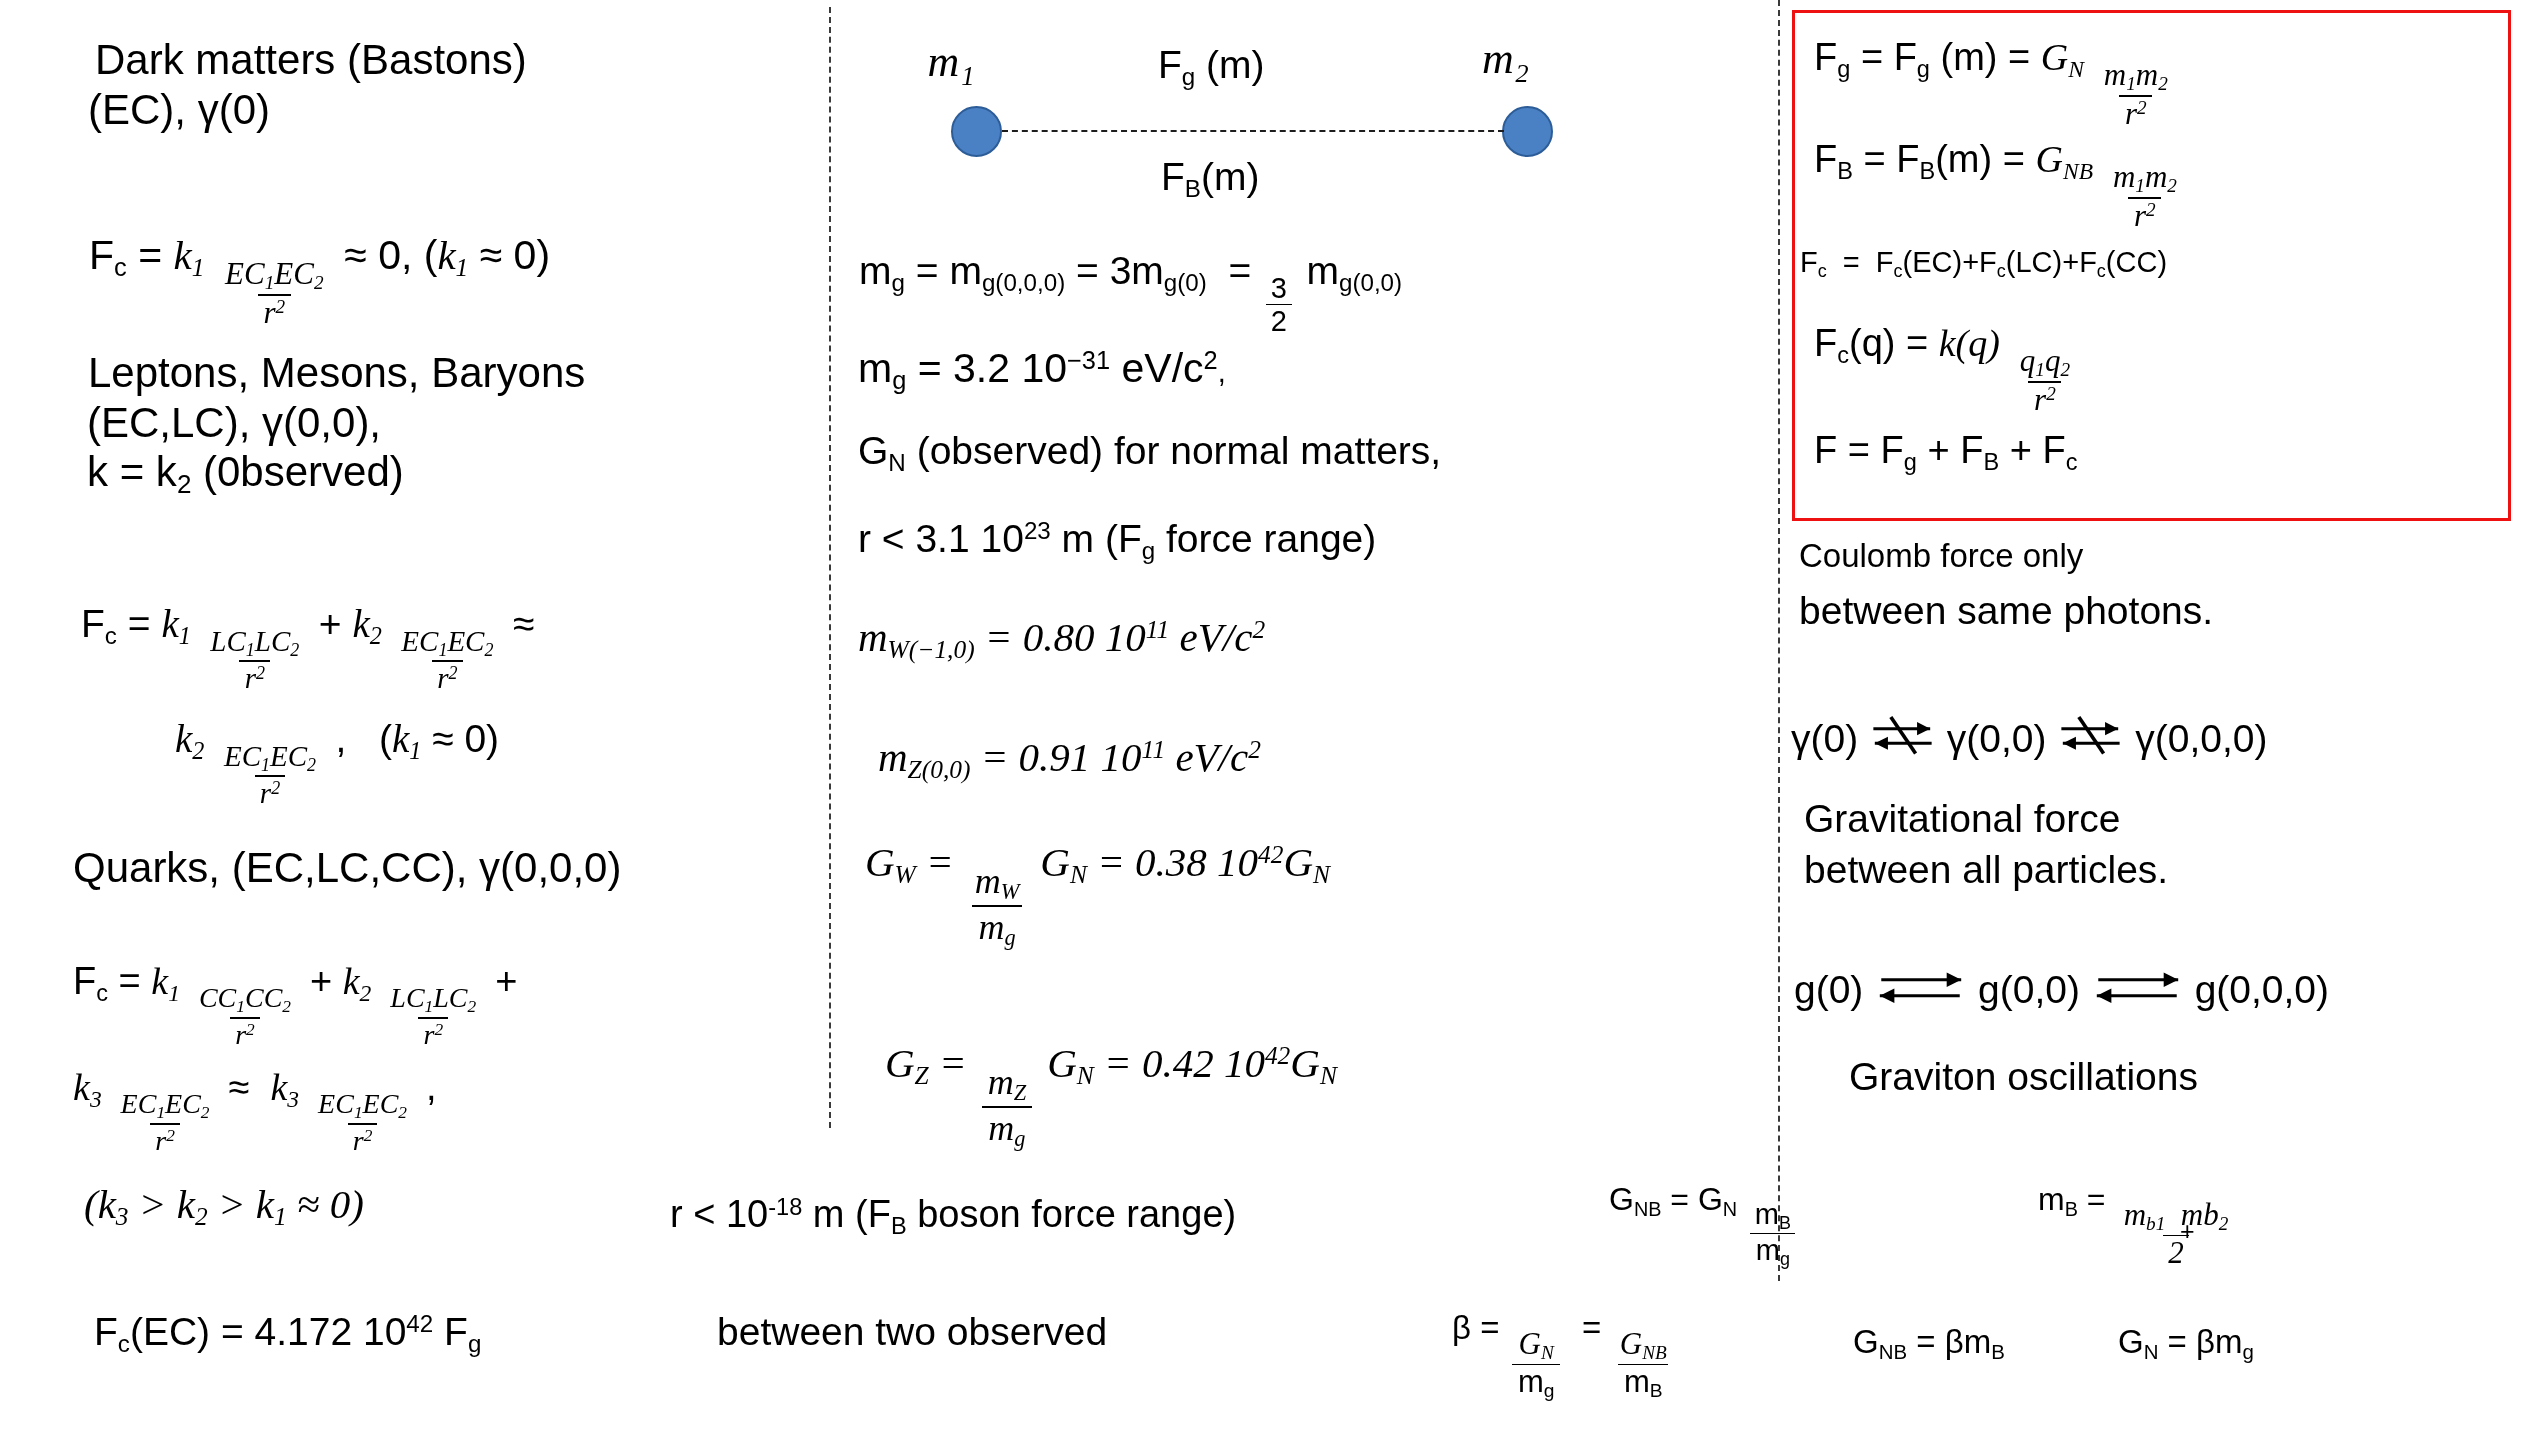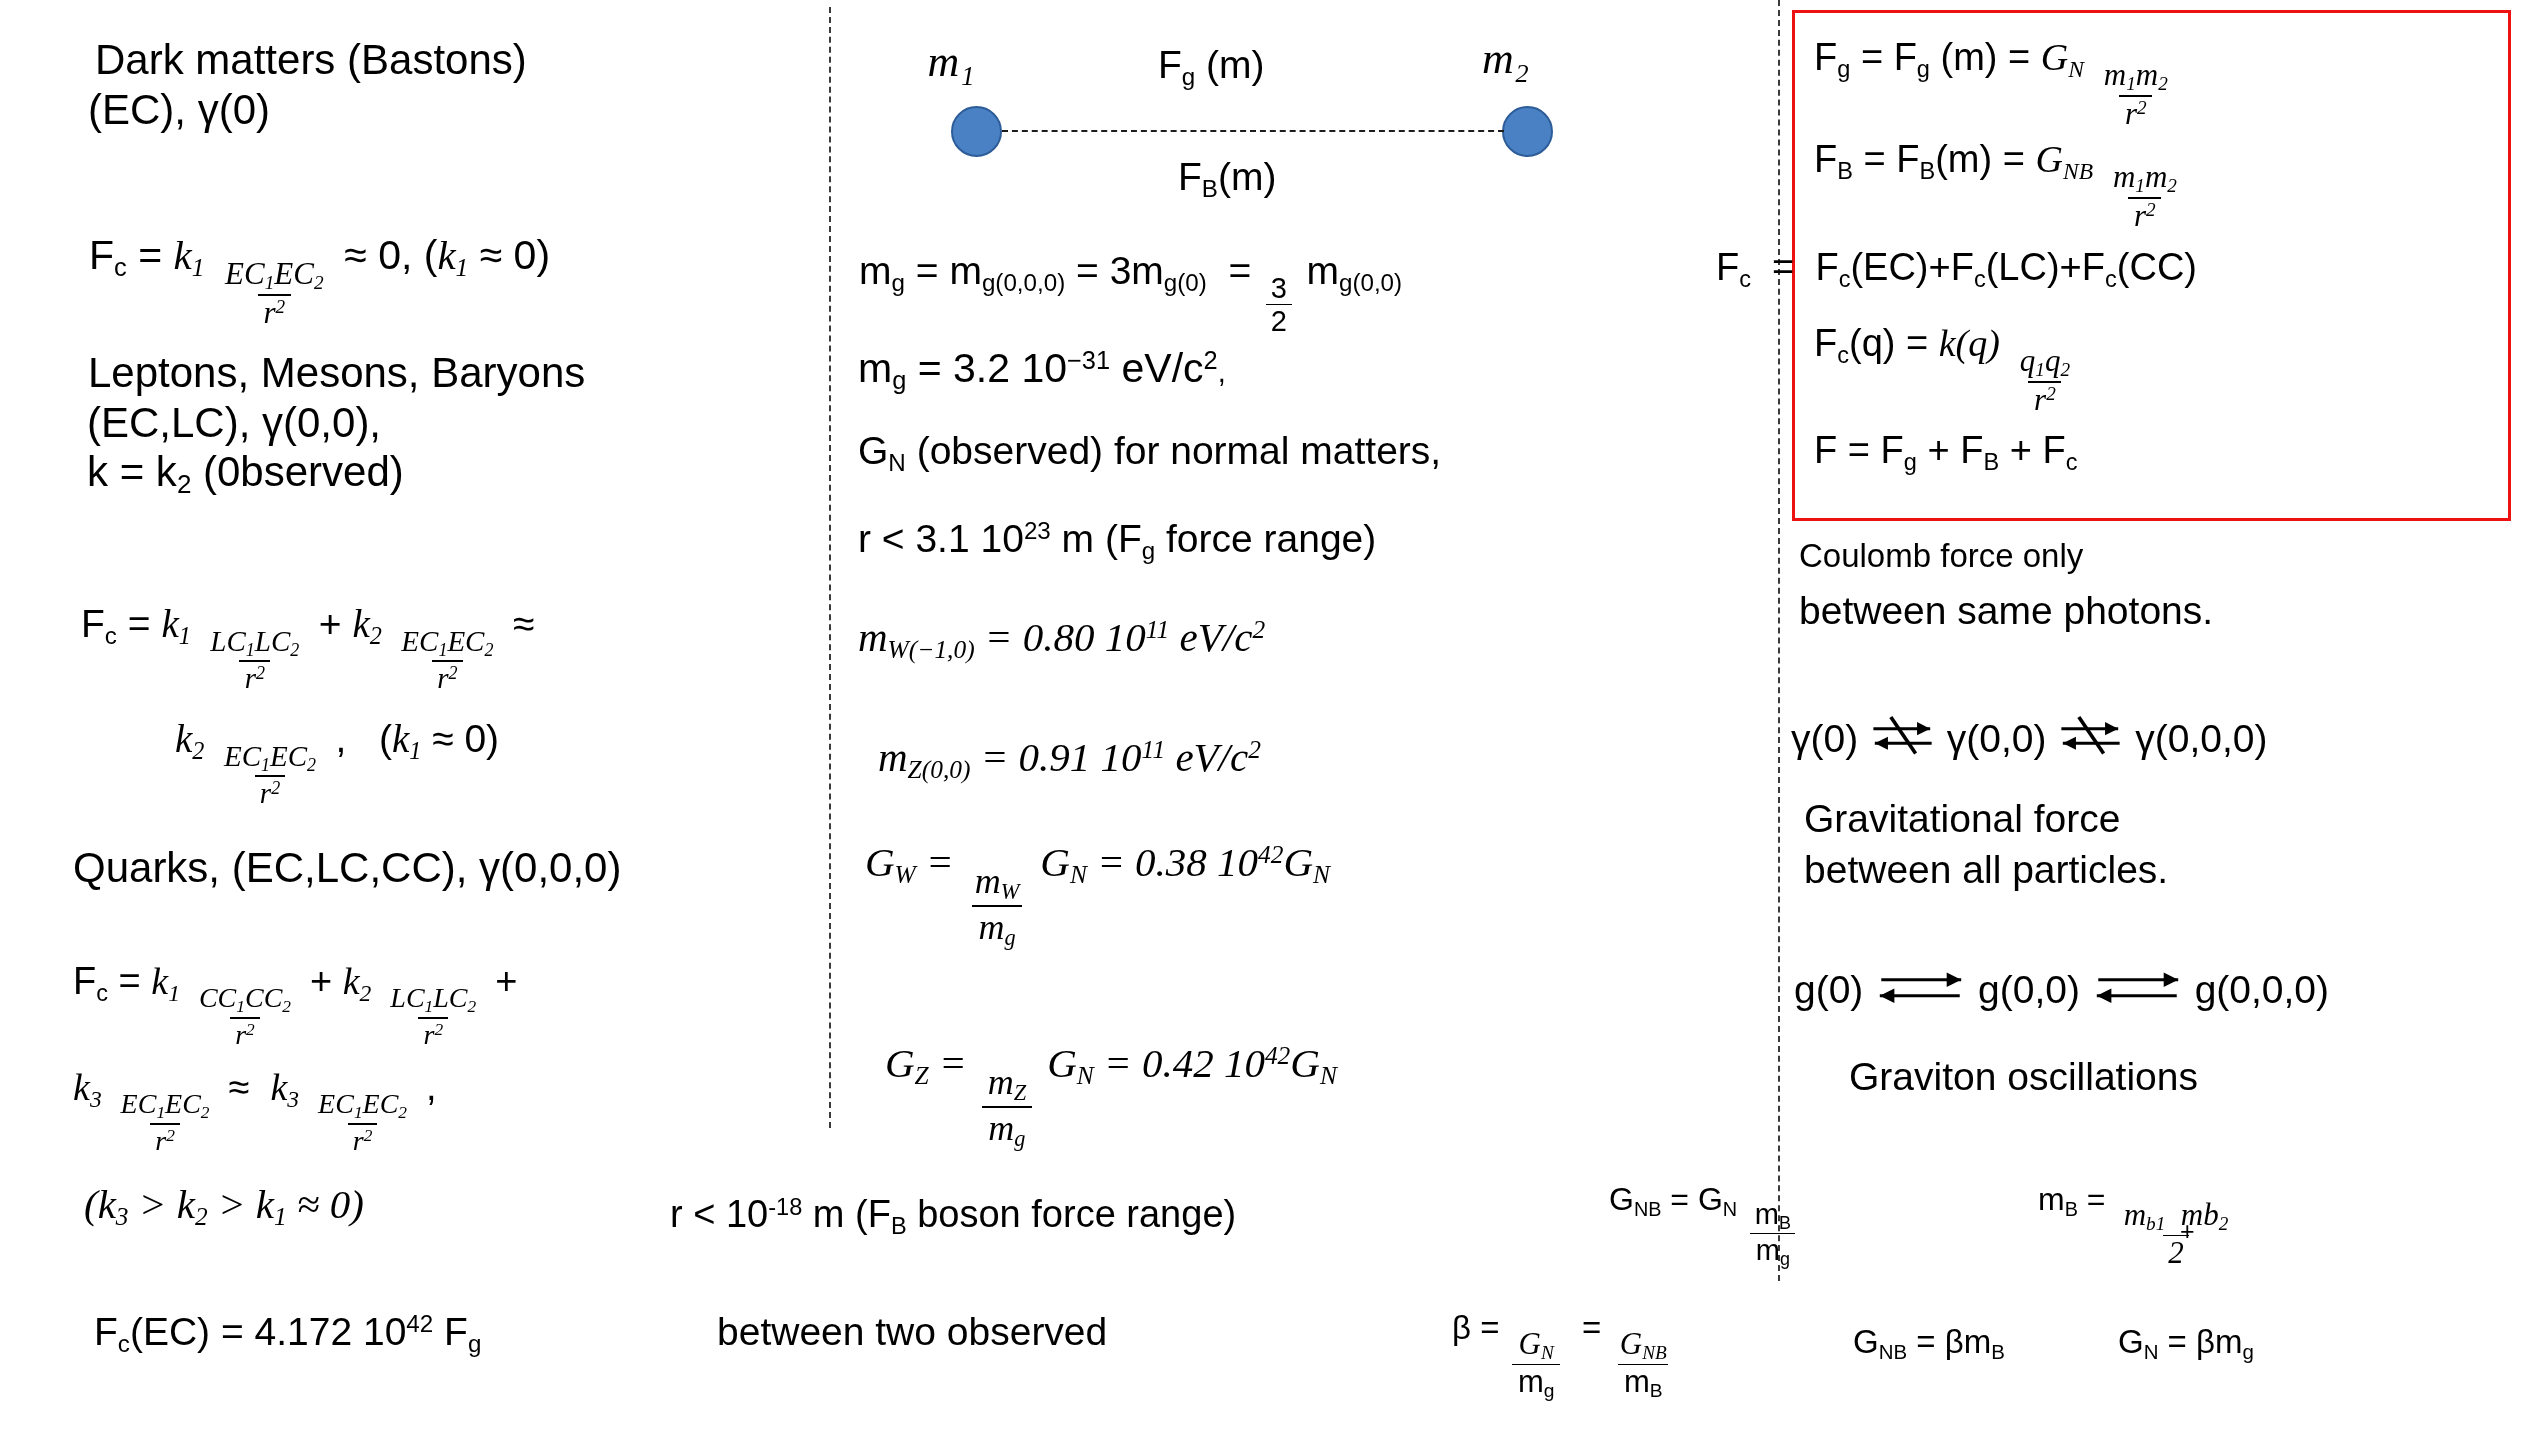--- a/index.html
+++ b/index.html
@@ -196,21 +196,21 @@
   </div>
   <div class="tx sans" style="left:709px; top:1310px; font-size:39px;">between two observed</div>
 
   <div id="mass-diagram">
     <div class="ball" id="ball-1"></div>
     <div class="ball" id="ball-2"></div>
     <div id="dash-line"></div>
     <div class="tx serif-i" style="left:20.4px; top:22px; font-size:44px;">m₁</div>
     <div class="tx serif-i" style="left:575px; top:19px; font-size:44px;">m₂</div>
     <div class="tx sans" style="left:251px; top:28px; font-size:39px;">F<sub>g</sub> (m)</div>
-    <div class="tx sans" style="left:271px; top:140px; font-size:39px;">F<sub>B</sub>(m)</div>
+    <div class="tx sans" style="left:254px; top:140px; font-size:39px;">F<sub>B</sub>(m)</div>
   </div>
 
   <div class="tx sans" style="left:851px; top:249px; font-size:39px;">
     m<sub>g</sub> = m<sub>g(0,0,0)</sub> = 3m<sub>g(0)</sub>&nbsp; =
     <span class="frac thin" style="font-size:29px;">
       <span class="num">3</span>
         <span class="den">2</span>
     </span>
     m<sub>g(0,0)</sub>
   </div>
@@ -268,21 +268,21 @@
   </div>
 
   <div class="tx sans" style="left:1806px; top:138px; font-size:38px;">
     F<sub>B</sub> = F<sub>B</sub>(m) = <span class="serif-i">G<sub>NB</sub></span>
     <span class="frac serif-i" style="font-size:31px;">
       <span class="num">m<sub>1</sub>m<sub>2</sub></span>
       <span class="den">r<sup>2</sup></span>
     </span>
   </div>
 
-  <div class="tx sans" style="left:1708px; top:246px; font-size:38px;">
+  <div class="tx sans" style="left:1792px; top:246px; font-size:29px;">
     F<sub>c</sub>&nbsp; =&nbsp; F<sub>c</sub>(EC)+F<sub>c</sub>(LC)+F<sub>c</sub>(CC)
   </div>
 
   <div class="tx sans" style="left:1806px; top:322px; font-size:38px;">
     F<sub>c</sub>(q) = <span class="serif-i">k(q)</span>
     <span class="frac serif-i" style="font-size:31px;">
       <span class="num">q<sub>1</sub>q<sub>2</sub></span>
       <span class="den">r<sup>2</sup></span>
     </span>
   </div>

